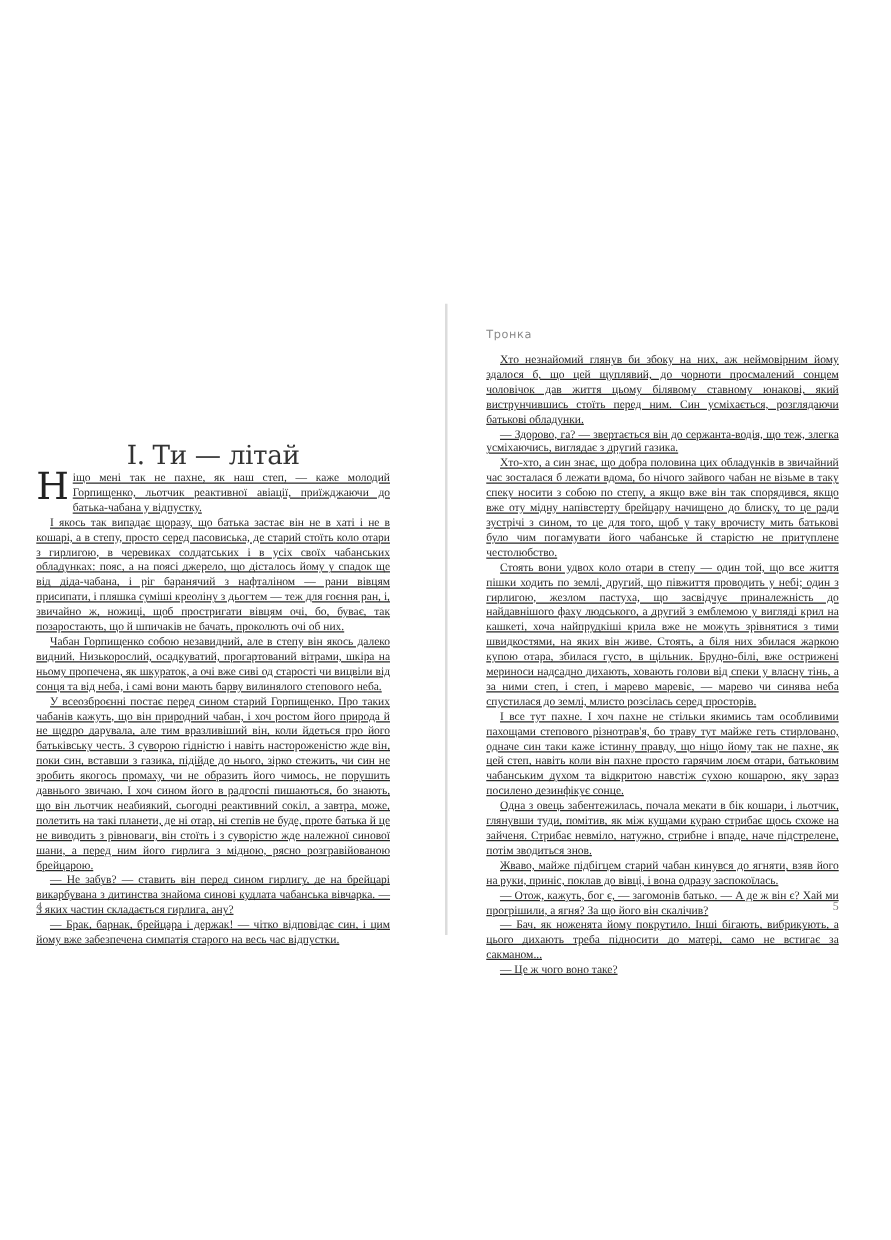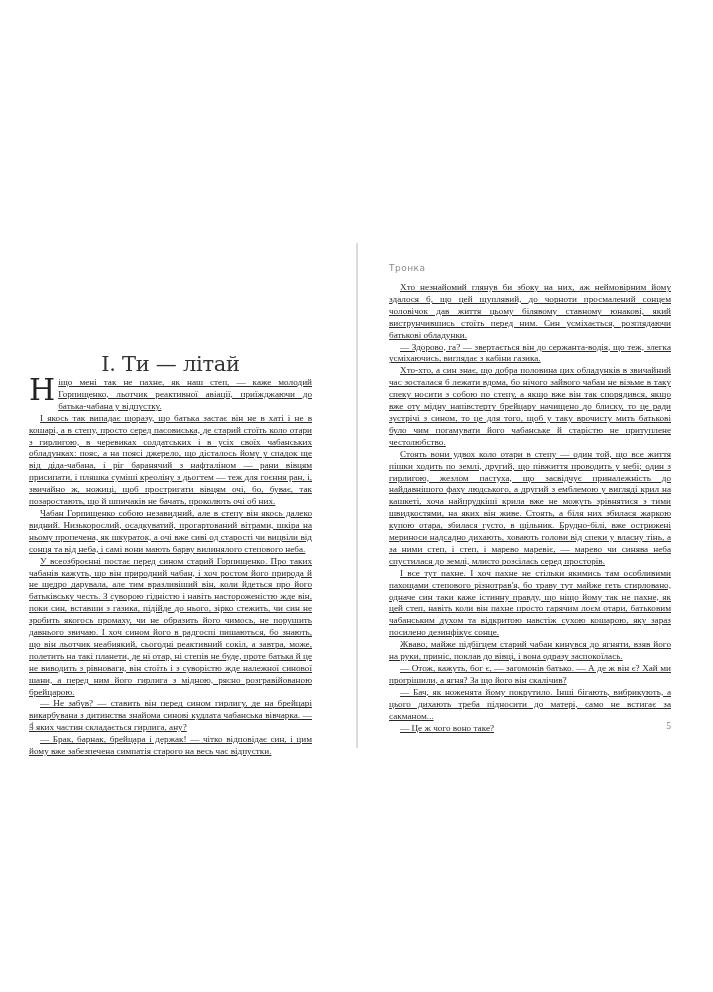--- a/index.html
+++ b/index.html
@@ -35,23 +35,24 @@
   </div>
   <div class="page-num left-num">4</div>
 </div>
 
 <div class="divider"></div>
 
 <div class="page right-page">
   <div class="running-head">Тронка</div>
   <div class="text-block right-text">
     <p>Хто незнайомий глянув би збоку на них, аж неймовірним йому здалося б, що цей щуплявий, до чорноти просмалений сонцем чоловічок дав життя цьому білявому ставному юнакові, який виструнчившись стоїть перед ним. Син усміхається, розглядаючи батькові обладунки.</p>
-    <p>— Здорово, га? — звертається він до сержанта-водія, що теж, злегка усміхаючись, виглядає з кабіни газика.</p>
+    <p>— Здорово, га? — звертається він до сержанта-водія, що теж, злегка усміхаючись, виглядає з другий газика.</p>
     <p>Хто-хто, а син знає, що добра половина цих обладунків в звичайний час зосталася б лежати вдома, бо нічого зайвого чабан не візьме в таку спеку носити з собою по степу, а якщо вже він так спорядився, якщо вже оту мідну напівстерту брейцару начищено до блиску, то це ради зустрічі з сином, то це для того, щоб у таку врочисту мить батькові було чим погамувати його чабанське й старістю не притуплене честолюбство.</p>
     <p>Стоять вони удвох коло отари в степу — один той, що все життя пішки ходить по землі, другий, що півжиття проводить у небі; один з гирлигою, жезлом пастуха, що засвідчує приналежність до найдавнішого фаху людського, а другий з емблемою у вигляді крил на кашкеті, хоча найпрудкіші крила вже не можуть зрівнятися з тими швидкостями, на яких він живе. Стоять, а біля них збилася жаркою купою отара, збилася густо, в щільник. Брудно-білі, вже острижені мериноси надсадно дихають, ховають голови від спеки у власну тінь, а за ними степ, і степ, і марево маревіє, — марево чи синява неба спустилася до землі, млисто розсілась серед просторів.</p>
     <p>І все тут пахне. І хоч пахне не стільки якимись там особливими пахощами степового різнотрав'я, бо траву тут майже геть стирловано, одначе син таки каже істинну правду, що ніщо йому так не пахне, як цей степ, навіть коли він пахне просто гарячим лоєм отари, батьковим чабанським духом та відкритою навстіж сухою кошарою, яку зараз посилено дезинфікує сонце.</p>
+    <p>Одна з овець забентежилась, почала мекати в бік кошари, і льотчик, глянувши туди, помітив, як між кущами кураю стрибає щось схоже на зайченя. Стрибає невміло, натужно, стрибне і впаде, наче підстрелене, потім зводиться знов.</p>
     <p>Жваво, майже підбігцем старий чабан кинувся до ягняти, взяв його на руки, приніс, поклав до вівці, і вона одразу заспокоїлась.</p>
     <p>— Отож, кажуть, бог є, — загомонів батько. — А де ж він є? Хай ми прогрішили, а ягня? За що його він скалічив?</p>
     <p>— Бач, як ноженята йому покрутило. Інші бігають, вибрикують, а цього дихають треба підносити до матері, само не встигає за сакманом...</p>
     <p>— Це ж чого воно таке?</p>
   </div>
   <div class="page-num right-num">5</div>
 </div>
 
 </body></html>

